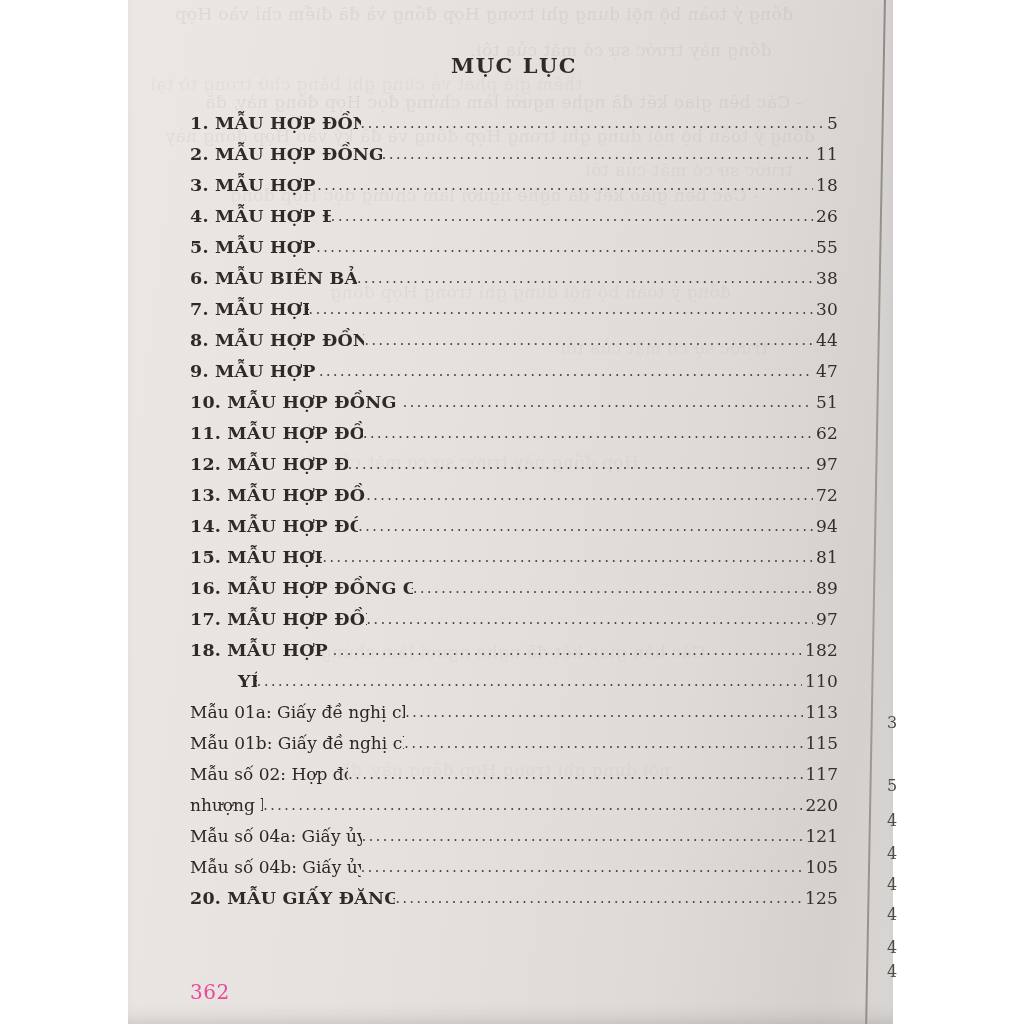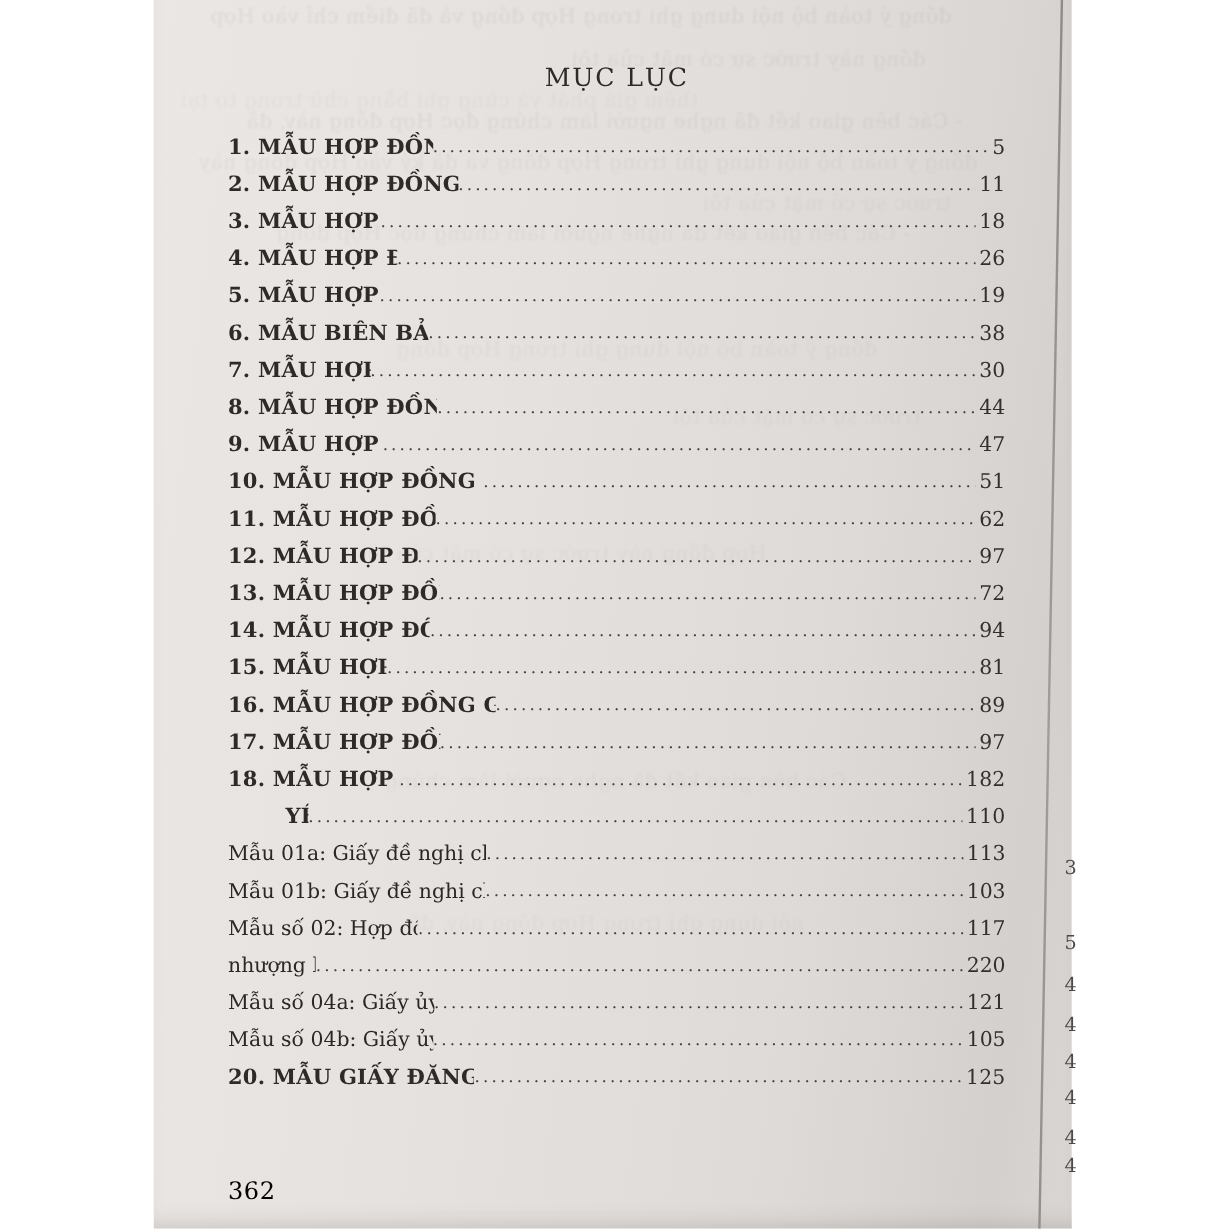--- a/index.html
+++ b/index.html
@@ -23,41 +23,41 @@
   }
   
   .bleed{
     position:absolute;white-space:nowrap;overflow:hidden;
     font-size:17px;color:rgba(110,102,92,.30);
     transform:scaleX(-1);filter:blur(0.7px);
     letter-spacing:.4px;pointer-events:none;
   }
   .title{
     position:absolute;left:190px;top:53px;width:648px;height:32px;
-    text-align:center;font-size:21px;font-weight:400;letter-spacing:1.5px;
+    text-align:center;font-size:21px;font-weight:700;letter-spacing:1.5px;
     color:#2e2a26;
   }
   .toc{
     position:absolute;left:190px;top:108px;width:648px;color:#2e2a26;
   }
   .trow{height:31px;line-height:31px;display:flex;align-items:baseline;}
   .trow.block{display:block;white-space:nowrap;overflow:hidden;}
   .caps{font-size:17.5px;font-weight:700;letter-spacing:.2px;}
   .plain{font-size:17px;font-weight:400;color:#2b2723;}
   .lbl{white-space:nowrap;flex:0 1 auto;overflow:hidden;}
   .indent{padding-left:48px;}
   .leader{
     flex:1 1 auto;min-width:6px;overflow:hidden;white-space:nowrap;
     font-size:14px;letter-spacing:2.6px;color:#45403a;font-weight:400;
     transform:translateY(-1px);
   }
   .leader::after{content:"..................................................................................................................................................................";}
   .pg{font-size:17px;font-weight:400;margin-left:3px;color:#332f2b;flex:0 0 auto;}
   .folio{
-    position:absolute;left:190px;top:980px;font-size:20px;color:#000000;letter-spacing:.5px;
+    position:absolute;left:190px;top:980px;font-size:20px;color:#ec4899;letter-spacing:.5px;
   }
   
   .edge-digit{
     position:absolute;left:887px;width:14px;font-size:16px;color:#4e4a46;
     overflow:hidden;filter:blur(0.3px);
   }
 </style>
 </head>
 <body>
 
@@ -96,21 +96,21 @@
         <span class="pg">18</span>
       </div>
       <div class="trow caps">
         <span class="lbl">4. MẪU HỢP ĐỒNG MUA BÁN XE</span>
         <span class="leader"></span>
         <span class="pg">26</span>
       </div>
       <div class="trow caps">
         <span class="lbl">5. MẪU HỢP ĐỒNG KINH TẾ</span>
         <span class="leader"></span>
-        <span class="pg">19</span>
+        <span class="pg">55</span>
       </div>
       <div class="trow caps">
         <span class="lbl">6. MẪU BIÊN BẢN THANH LÝ HỢP ĐỒNG</span>
         <span class="leader"></span>
         <span class="pg">38</span>
       </div>
       <div class="trow caps">
         <span class="lbl">7. MẪU HỢP ĐỒNG ĐẠI LÝ</span>
         <span class="leader"></span>
         <span class="pg">30</span>
@@ -176,21 +176,21 @@
         <span class="pg">110</span>
       </div>
       <div class="trow plain">
         <span class="lbl">Mẫu 01a: Giấy đề nghị chuyển nhượng cổ phần đối với cổ đông cá nhân</span>
         <span class="leader"></span>
         <span class="pg">113</span>
       </div>
       <div class="trow plain">
         <span class="lbl">Mẫu 01b: Giấy đề nghị chuyển nhượng cổ phần đối với cổ đông tổ chức</span>
         <span class="leader"></span>
-        <span class="pg">103</span>
+        <span class="pg">115</span>
       </div>
       <div class="trow plain">
         <span class="lbl">Mẫu số 02: Hợp đồng chuyển nhượng cổ phần</span>
         <span class="leader"></span>
         <span class="pg">117</span>
       </div>
       <div class="trow plain">
         <span class="lbl">nhượng là tổ chức</span>
         <span class="leader"></span>
         <span class="pg">220</span>

